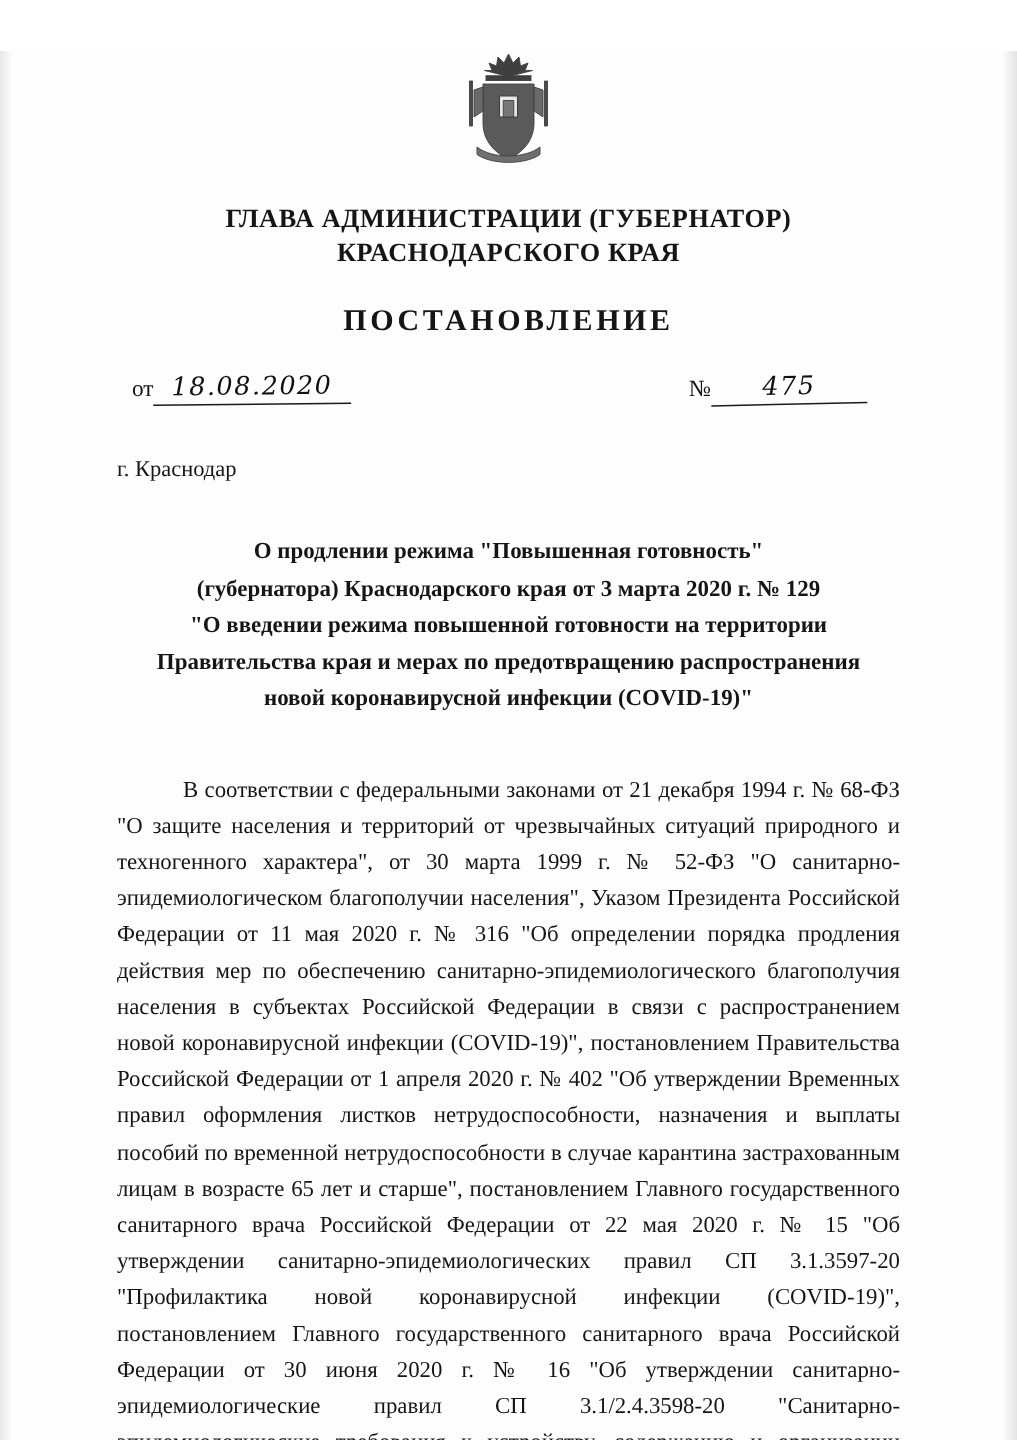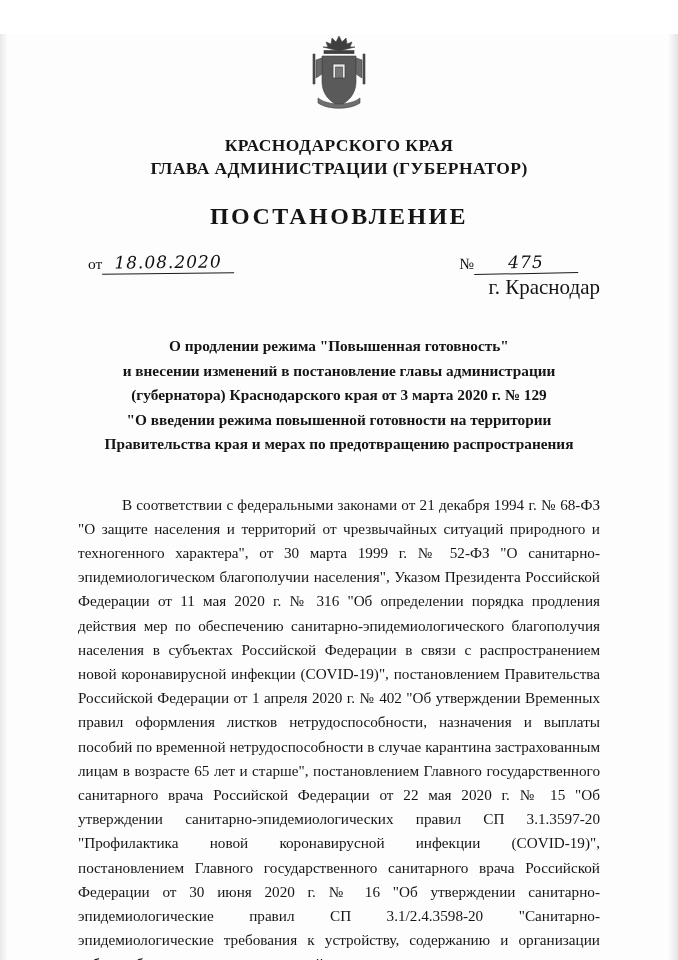--- a/index.html
+++ b/index.html
@@ -53,21 +53,21 @@
   }
   .org-line {
     font-weight: bold;
     font-size: 17.5px;
     letter-spacing: 0.4px;
     line-height: 23px;
   }
   .doc-type {
     margin-top: 23px;
     font-weight: bold;
-    font-size: 24px;
+    font-size: 20px;
     letter-spacing: 2.4px;
   }
   .meta-row {
     margin-top: 22px;
     display: flex;
     justify-content: space-between;
     font-size: 15.5px;
   }
   .meta-left, .meta-right {
     display: flex;
@@ -89,23 +89,23 @@
     min-width: 120px;
     text-align: center;
     color: #0f0f0f;
     transform: rotate(-0.6deg);
   }
   .hand.num {
     min-width: 92px;
     transform: rotate(-1.2deg);
   }
   .city {
-    margin-top: 1px;
-    text-align: right;
-    font-size: 21px;
+    margin-top: 35px;
+    text-align: left;
+    font-size: 15px;
   }
   .subject {
     margin-top: 34px;
     text-align: center;
     font-weight: bold;
     font-size: 15.3px;
     line-height: 24.5px;
   }
   .subject div { white-space: nowrap; }
   .body {
@@ -144,44 +144,44 @@
 
           <path d="M11 20 L13 20 L13 50 L11 50 Z" fill="#4a4a4a"></path>
           <path d="M61 20 L63 20 L63 50 L61 50 Z" fill="#4a4a4a"></path>
 
           <path d="M16 64 C26 72 48 72 58 64 L58 69 C48 76 26 76 16 69 Z" fill="#6f6f6f"></path>
         </g>
       </svg>
     </div>
 
     <div class="title-block">
+      <div class="org-line">ГЛАВА АДМИНИСТРАЦИИ (ГУБЕРНАТОР)</div>
       <div class="org-line">КРАСНОДАРСКОГО КРАЯ</div>
-      <div class="org-line">ГЛАВА АДМИНИСТРАЦИИ (ГУБЕРНАТОР)</div>
       <div class="doc-type">ПОСТАНОВЛЕНИЕ</div>
     </div>
 
     <div class="meta-row">
       <div class="meta-left">
         <span class="meta-label">от</span>
         <span class="hand">18.08.2020</span>
       </div>
       <div class="meta-right">
         <span class="meta-label">№</span>
         <span class="hand num">475</span>
       </div>
     </div>
 
     <div class="city">г. Краснодар</div>
 
     <div class="subject">
       <div>О продлении режима "Повышенная готовность"</div>
-      <div>и внесении изменений в постановление главы администрации</div>
       <div>(губернатора) Краснодарского края от 3 марта 2020 г. № 129</div>
       <div>"О введении режима повышенной готовности на территории</div>
       <div>Правительства края и мерах по предотвращению распространения</div>
+      <div>новой коронавирусной инфекции (COVID-19)"</div>
     </div>
 
     <div class="body">
       <p>В соответствии с федеральными законами от 21 декабря 1994 г. № 68-ФЗ "О защите населения и территорий от чрезвычайных ситуаций природного и техногенного характера", от 30 марта 1999 г. № 52-ФЗ "О санитарно-эпидемиологическом благополучии населения", Указом Президента Российской Федерации от 11 мая 2020 г. № 316 "Об определении порядка продления действия мер по обеспечению санитарно-эпидемиологического благополучия населения в субъектах Российской Федерации в связи с распространением новой коронавирусной инфекции (COVID-19)", постановлением Правительства Российской Федерации от 1 апреля 2020 г. № 402 "Об утверждении Временных правил оформления листков нетрудоспособности, назначения и выплаты пособий по временной нетрудоспособности в случае карантина застрахованным лицам в возрасте 65 лет и старше", постановлением Главного государственного санитарного врача Российской Федерации от 22 мая 2020 г. № 15 "Об утверждении санитарно-эпидемиологических правил СП 3.1.3597-20 "Профилактика новой коронавирусной инфекции (COVID-19)", постановлением Главного государственного санитарного врача Российской Федерации от 30 июня 2020 г. № 16 "Об утверждении санитарно-эпидемиологические правил СП 3.1/2.4.3598-20 "Санитарно-эпидемиологические требования к устройству, содержанию и организации работы образовательных организаций и других</p>
     </div>
 
   </div>
 </div>
 
 </body></html>

